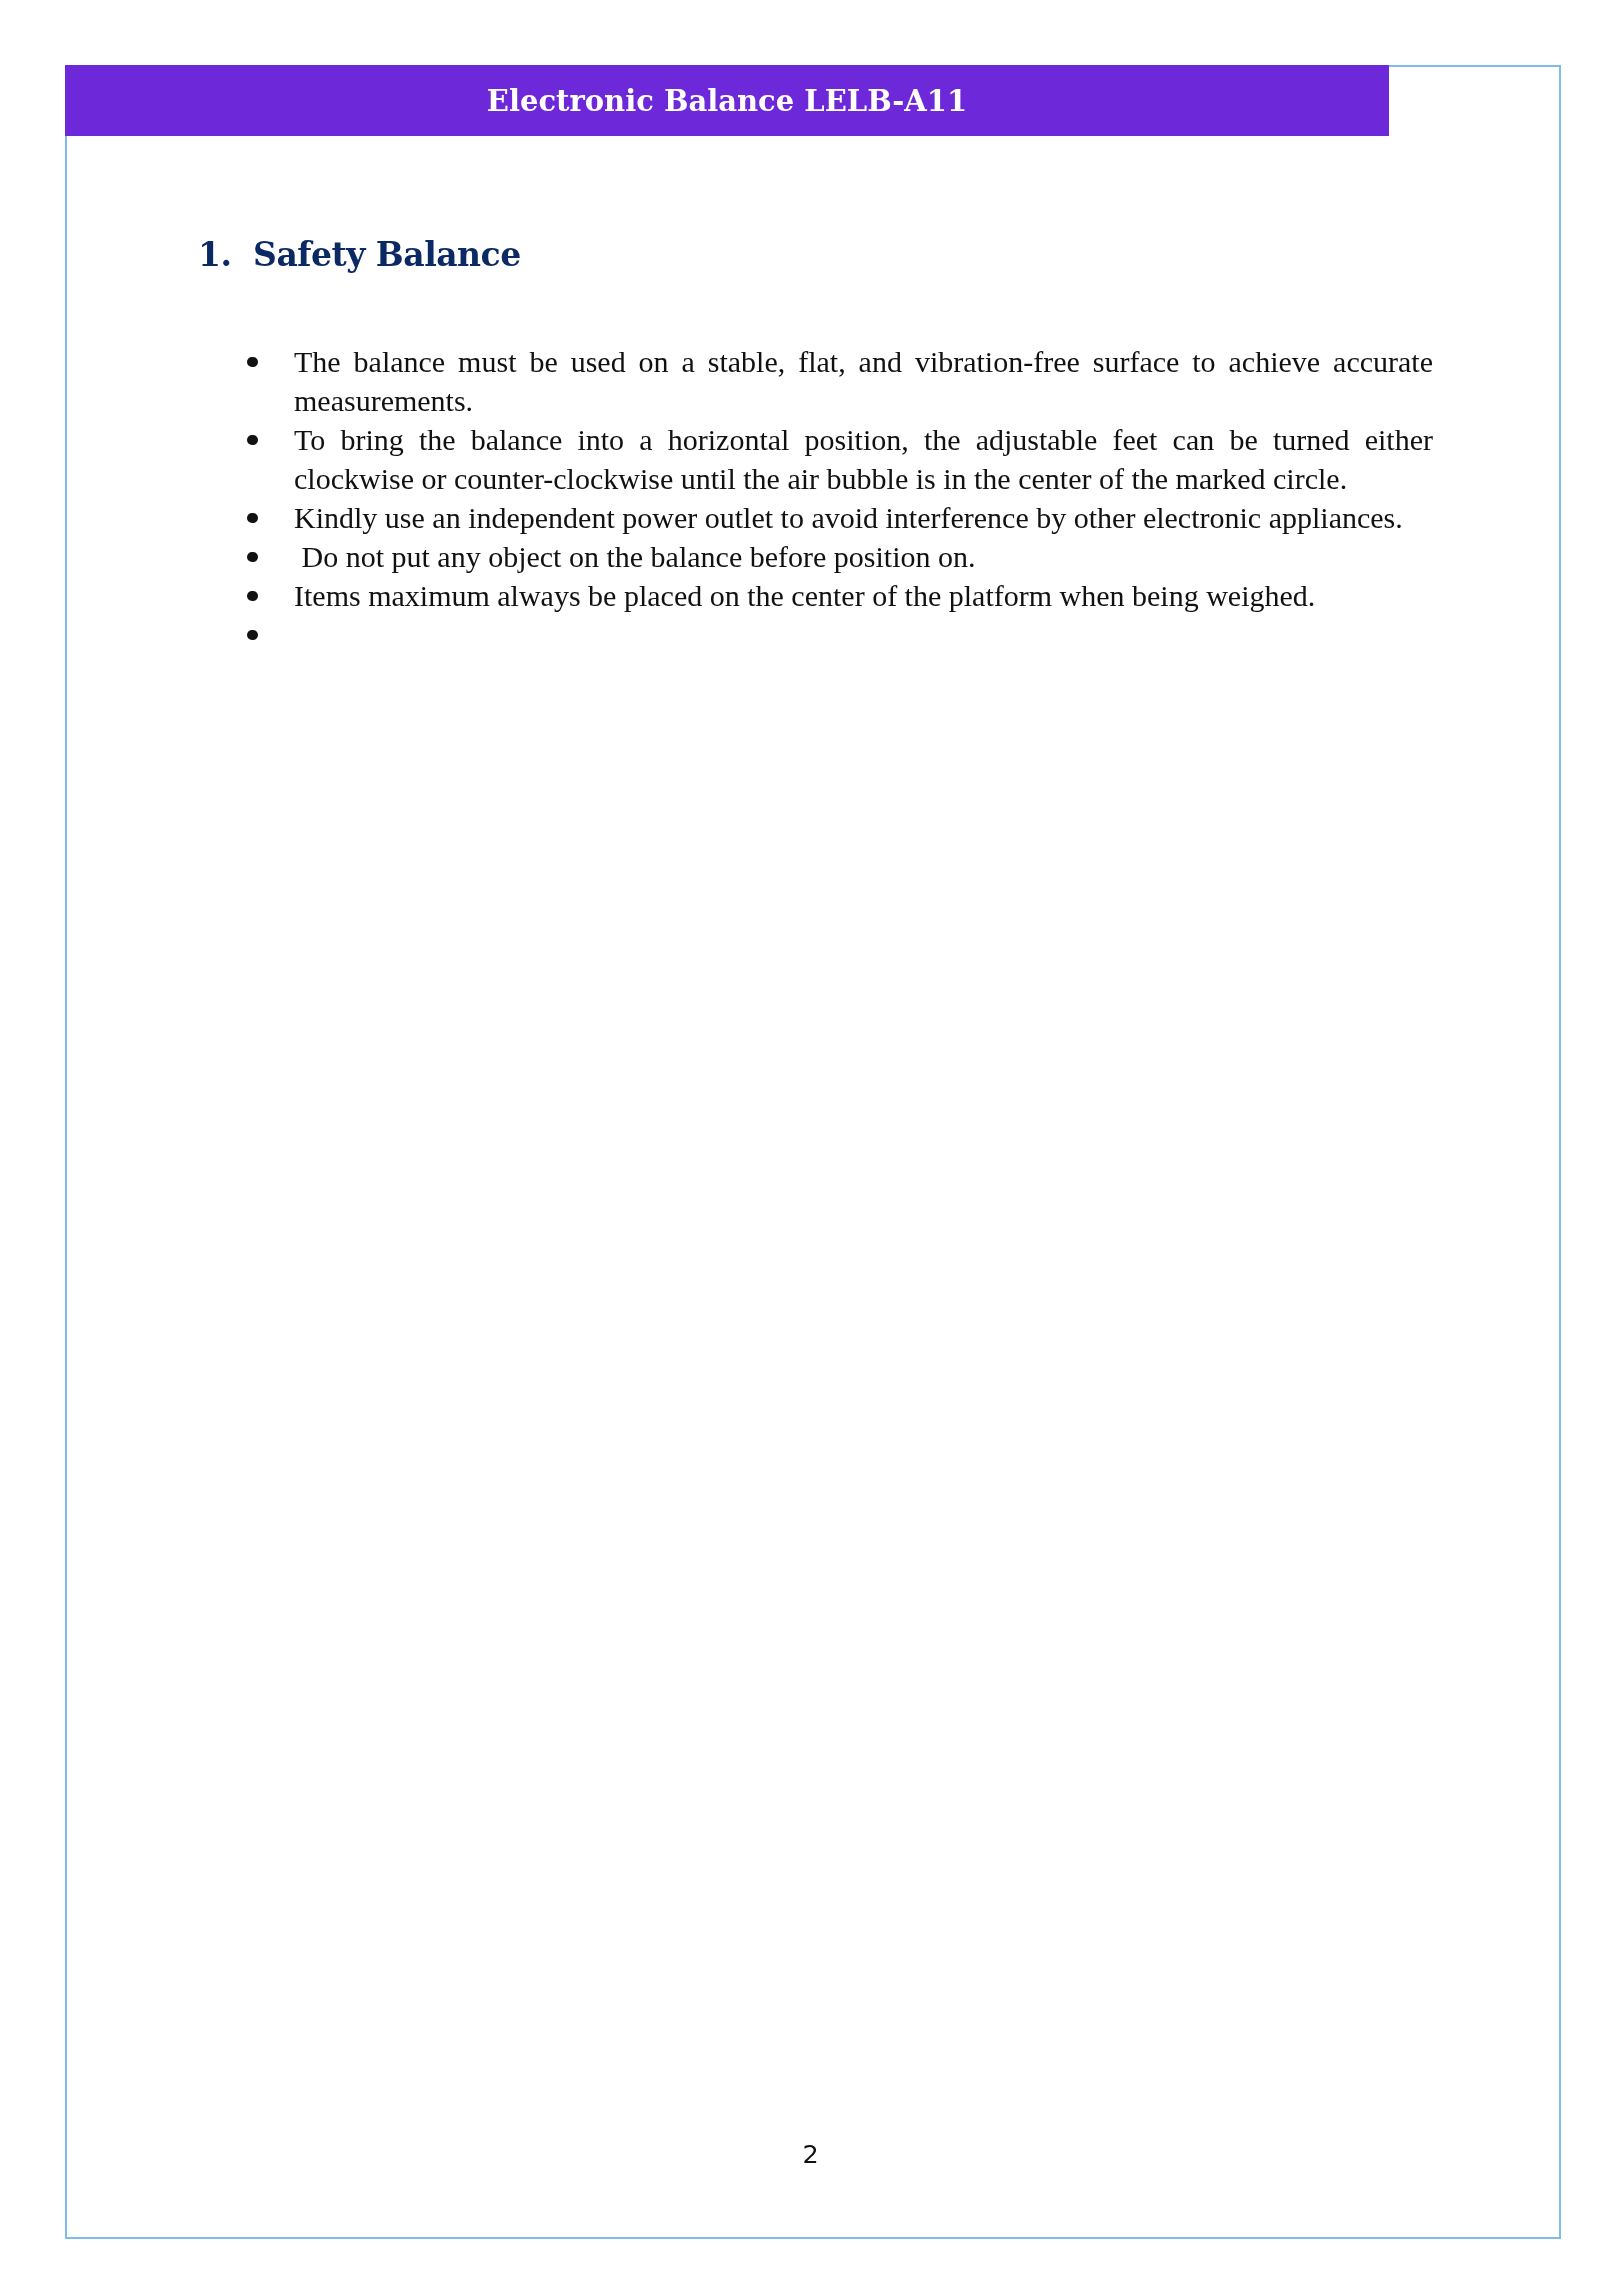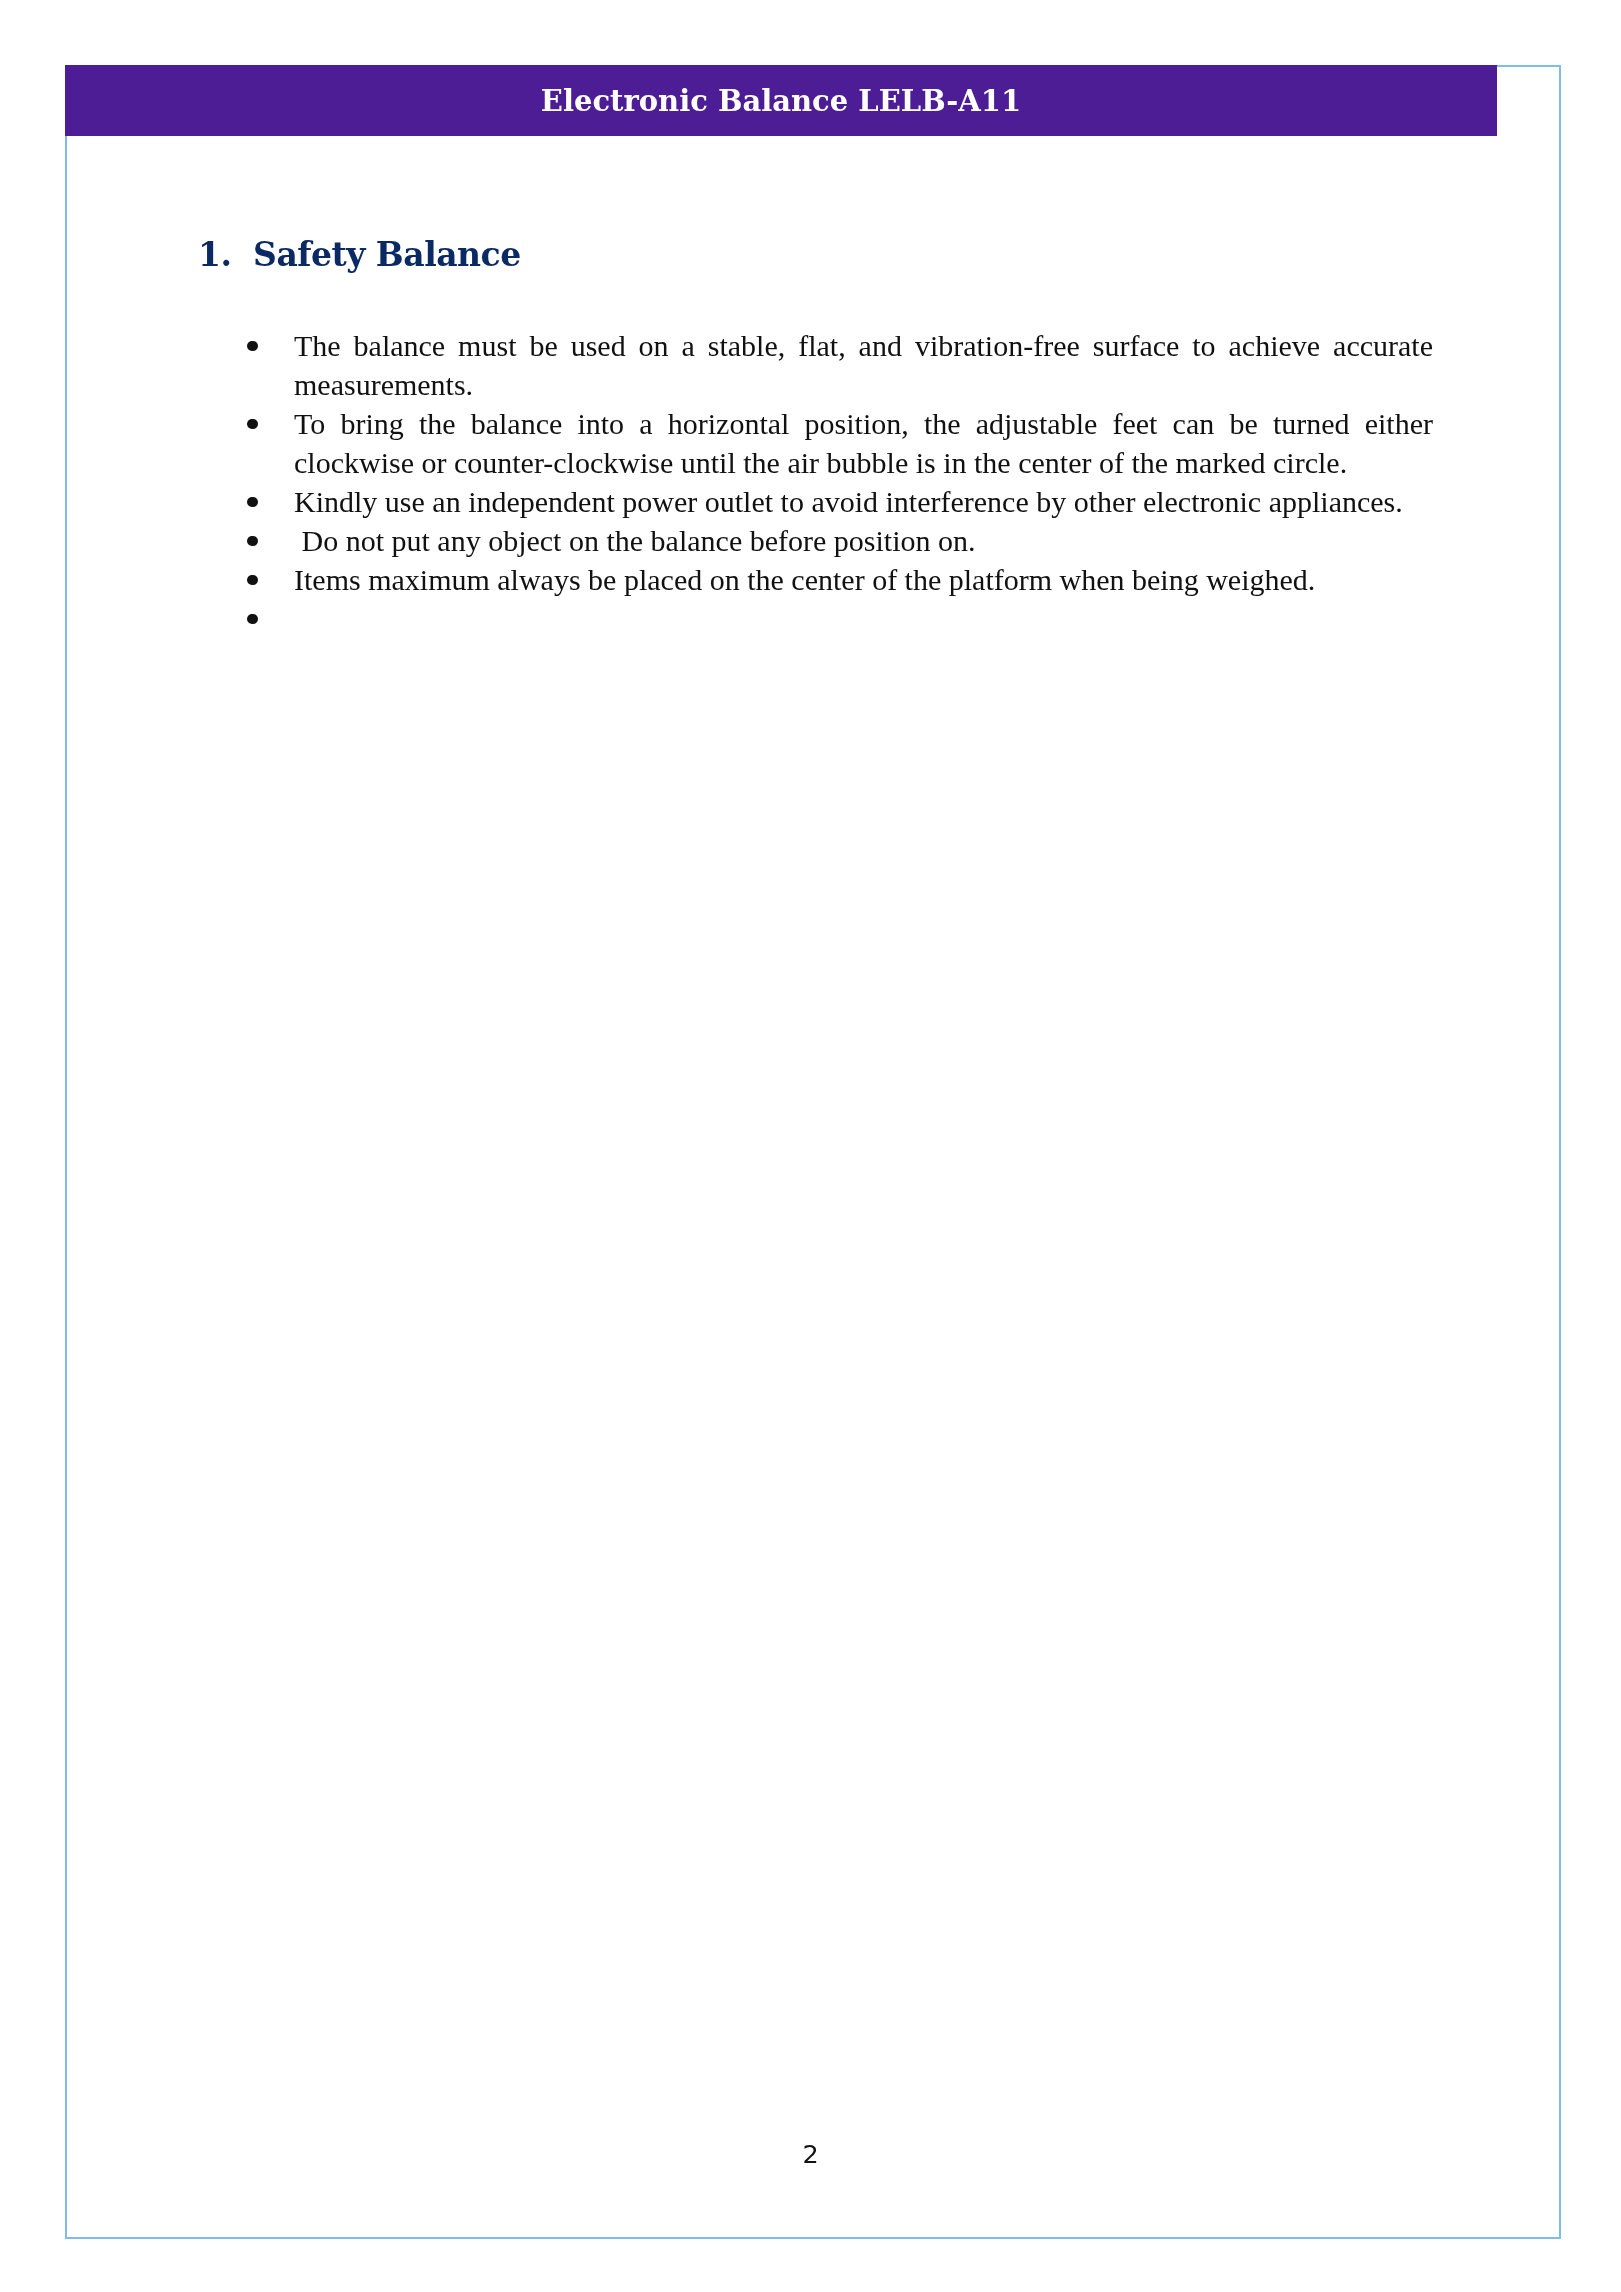--- a/index.html
+++ b/index.html
@@ -20,23 +20,23 @@
       top: 65px;
       width: 1496px;
       height: 2174px;
       border: 2px solid #7fbde8;
       box-sizing: border-box;
     }
     .header-bar {
       position: absolute;
       left: 65px;
       top: 65px;
-      width: 1432px;
+      width: 1324px;
       height: 71px;
-      background: #4c1d95;
+      background: #6d28d9;
       display: flex;
       align-items: center;
       justify-content: center;
     }
     .header-title {
       color: #ffffff;
       font-family: "DejaVu Serif", serif;
       font-weight: bold;
       font-size: 29px;
       letter-spacing: 0px;
@@ -50,21 +50,21 @@
       font-family: "DejaVu Serif", serif;
       font-weight: bold;
       font-size: 33px;
       display: flex;
       gap: 21.6px;
       letter-spacing: -0.5px;
     }
     .bullet-list {
       position: absolute;
       left: 247px;
-      top: 326px;
+      top: 342px;
       width: 1186px;
       margin: 0;
       padding: 0;
       list-style: none;
     }
     .bullet-item {
       position: relative;
       padding-left: 47px;
       font-family: "Liberation Serif", serif;
       font-size: 30px;

